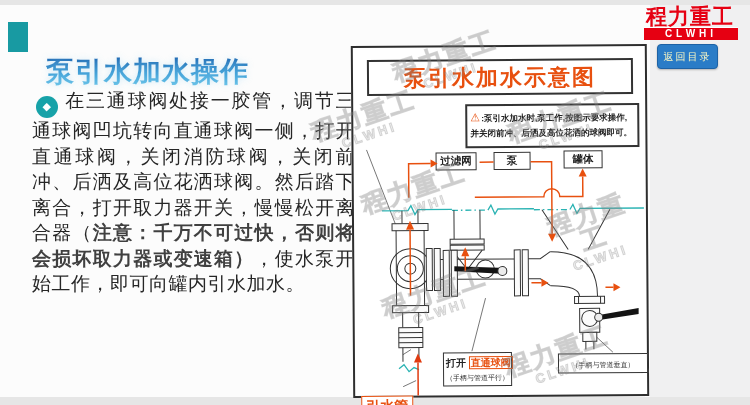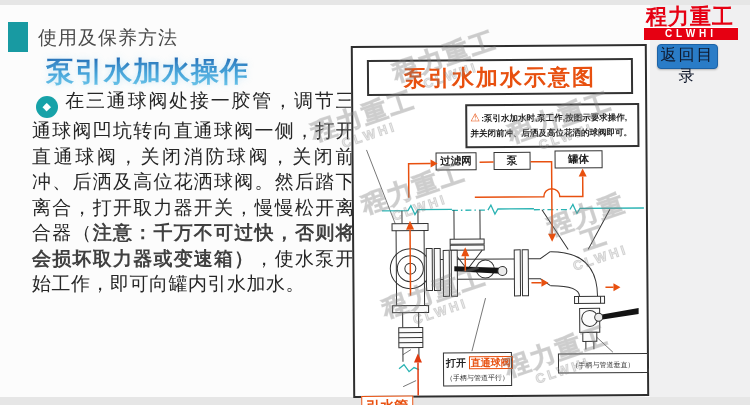--- a/index.html
+++ b/index.html
@@ -19,21 +19,21 @@
     -webkit-background-clip:text; background-clip:text; -webkit-text-fill-color:transparent; color:#2a7fc0;
     text-shadow:0 0 6px rgba(120,200,240,0.35); }
 
   
   .logo-cn { position:absolute; left:638px; top:3px; width:104px; text-align:center; font-size:21px;
     font-weight:900; color:#e60012; letter-spacing:1px; transform:scaleY(1.05); }
   .logo-bar { position:absolute; left:644px; top:27px; width:94px; height:13px; background:#e60012;
     border-top:1px solid #fff; display:flex; align-items:center; justify-content:center; }
   .logo-bar span { color:#fff; font-size:10px; font-weight:bold; letter-spacing:4px; line-height:1; }
   .back-btn { position:absolute; left:657px; top:44px; width:61px; height:25px; background:#2a7cc7;
-    border:1px solid #1d62a5; border-radius:4px; color:#0f172a; font-size:16px; letter-spacing:2px;
+    border:1px solid #1d62a5; border-radius:4px; color:#fef9c3; font-size:10px; letter-spacing:2px;
     font-family:"Liberation Serif","DejaVu Serif",serif; cursor:pointer; box-shadow:0 1px 2px rgba(0,0,0,0.25); }
 
   
   .body-text { position:absolute; left:32px; top:88px; width:323px; color:#262626;
     font-family:"Liberation Serif","DejaVu Serif",serif; font-size:19px; line-height:25.5px;
     text-align:justify; letter-spacing:0.5px; }
   .body-text p.p1 { text-indent:0; }
   .body-text p.p2 { margin-top:14px; text-indent:2.2em; }
   .gem-icon { display:inline-block; width:22px; height:22px; border-radius:50%; background:#17a2a8;
     color:#fff; font-size:11px; line-height:22px; text-align:center; vertical-align:-3px;
@@ -75,42 +75,41 @@
 </style>
 </head>
 <body>
 
 <div class="page">
   <div class="top-band"></div>
   <div class="right-band"></div>
   <div class="bottom-band"></div>
 
   <div class="accent-square"></div>
-  <div class="section-title">使用及保养方法</div>
   <div class="subtitle">泵引水加水操作</div>
 
   <div class="logo-cn">程力重工</div>
   <div class="logo-bar">
     <span>CLWHI</span>
   </div>
   <button class="back-btn">返回目录</button>
 
   <div class="body-text">
     <p class="p1"><span class="gem-icon">◆</span><span>在三通球阀处接一胶管，调节三通球阀凹坑转向直通球阀一侧，打开直通球阀，关闭消防球阀，关闭前冲、后洒及高位花洒球阀。然后踏下离合，打开取力器开关，慢慢松开离合器（</span><b>注意：千万不可过快，否则将会损坏取力器或变速箱）</b><span>，使水泵开始工作，即可向罐内引水加水。</span></p>
   </div>
 
   <div class="panel">
     <div class="d-title">泵引水加水示意图</div>
 
 
     <div class="warn-box"><span class="warn-tri">⚠</span><span>:泵引水加水时,泵工作,按图示要求操作,并关闭前冲、后洒及高位花洒的球阀即可。</span></div>
 
     <div class="fnode" style="left:82px; top:105px; width:41px;">过滤网</div>
     <div class="fnode" style="left:140px; top:105px; width:37px;">泵</div>
-    <div class="fnode" style="left:201px; top:104px; width:48px;">罐体</div>
+    <div class="fnode" style="left:210px; top:104px; width:39px;">罐体</div>
 
     <svg class="piping" width="296" height="252" viewBox="0 0 296 252">
 
       <g stroke="#555" stroke-width="0.8" fill="none">
         <path d="M13,2 L42,78"></path>
         <path d="M131,151 L117,204"></path>
         <path d="M241,190 L258,206"></path>
         <path d="M48,207 L56,202"></path>
         <path d="M48,239 L61,233"></path>
       </g>

